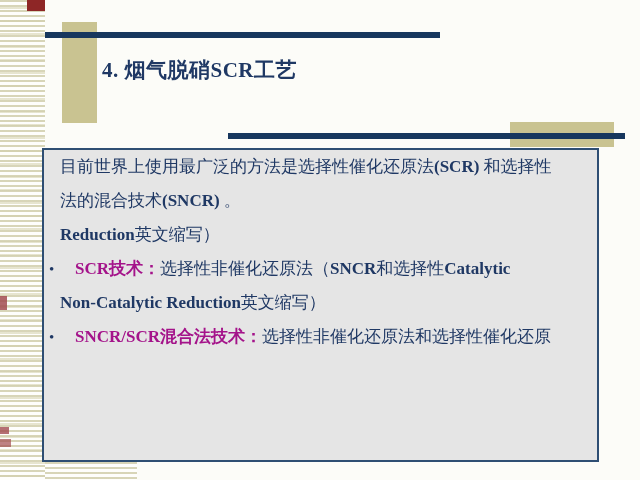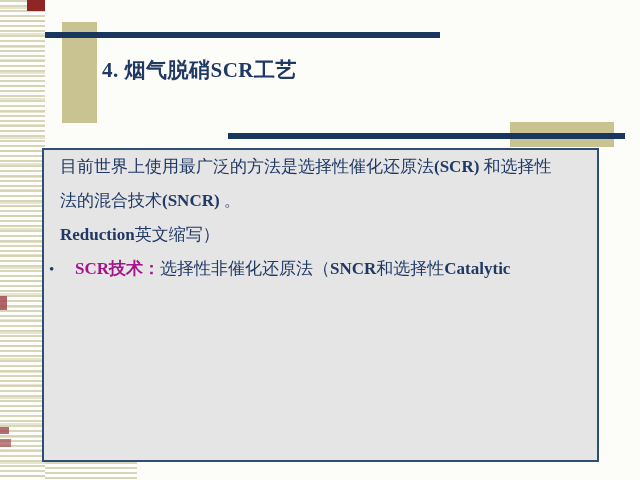--- a/index.html
+++ b/index.html
@@ -73,16 +73,18 @@
 
   <div class="line indent"><span class="cn">目前世界上使用最广泛的方法是选择性催化还原法</span><span class="en">(SCR)</span><span class="cn"> 和选择性</span></div>
 
   <div class="line indent"><span class="cn">法的混合技术</span><span class="en">(SNCR)</span><span class="cn"> 。</span></div>
 
 
   <div class="line indent"><span class="en">Reduction</span><span class="cn">英文缩写）</span></div>
 
   <div class="line bullet-line"><span class="marker">•</span><span class="lbl">SCR技术：</span><span class="cn">选择性非催化还原法（</span><span class="en">SNCR</span><span class="cn">和选择性</span><span class="en">Catalytic</span></div>
 
+  <div class="line indent"><span class="en">Non-Catalytic Reduction</span><span class="cn">英文缩写）</span></div>
 
+  <div class="line bullet-line"><span class="marker">•</span><span class="lbl">SNCR/SCR混合法技术：</span><span class="cn">选择性非催化还原法和选择性催化还原</span></div>
 
 
 </div>
 
 </body></html>

